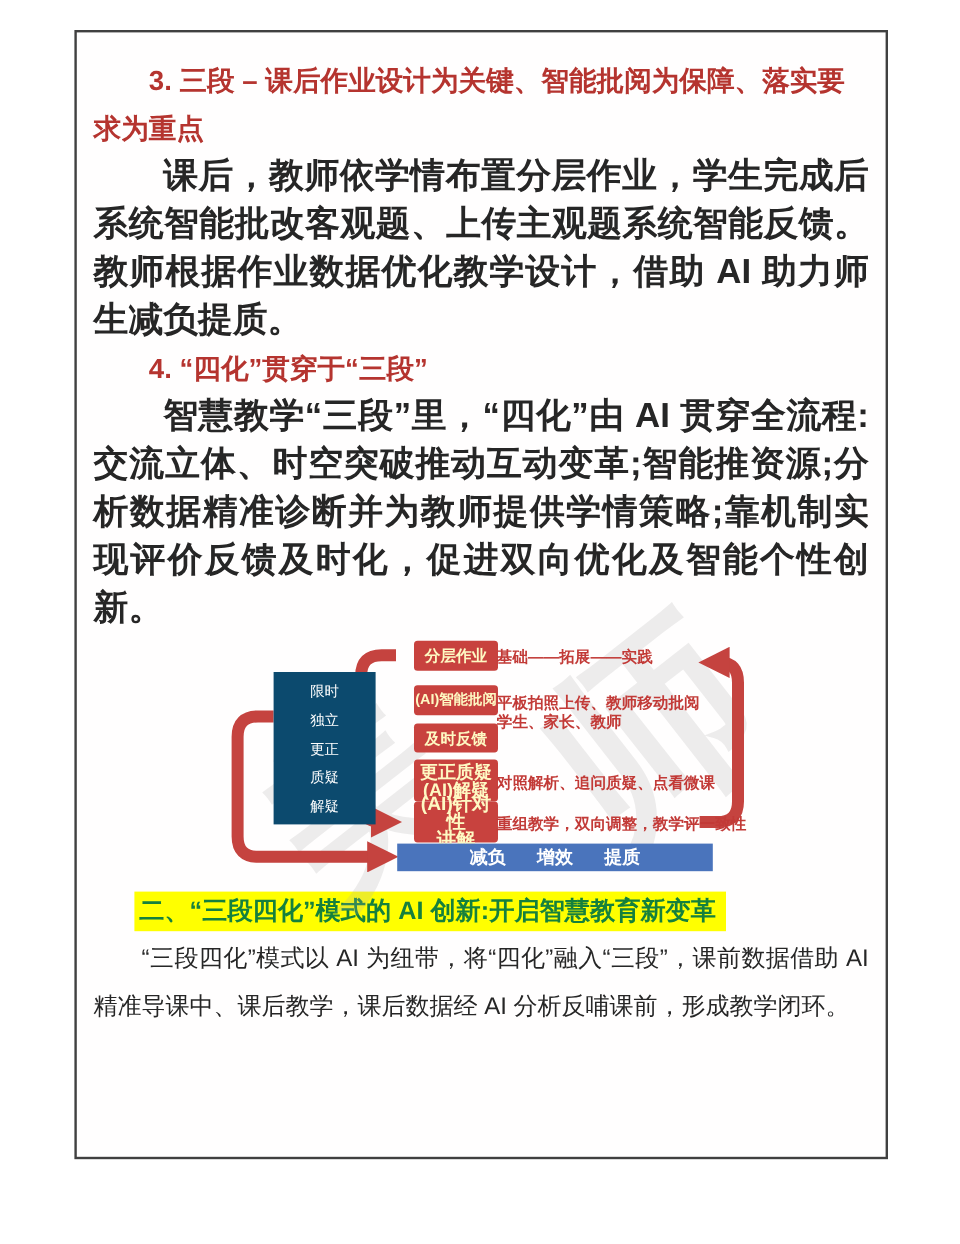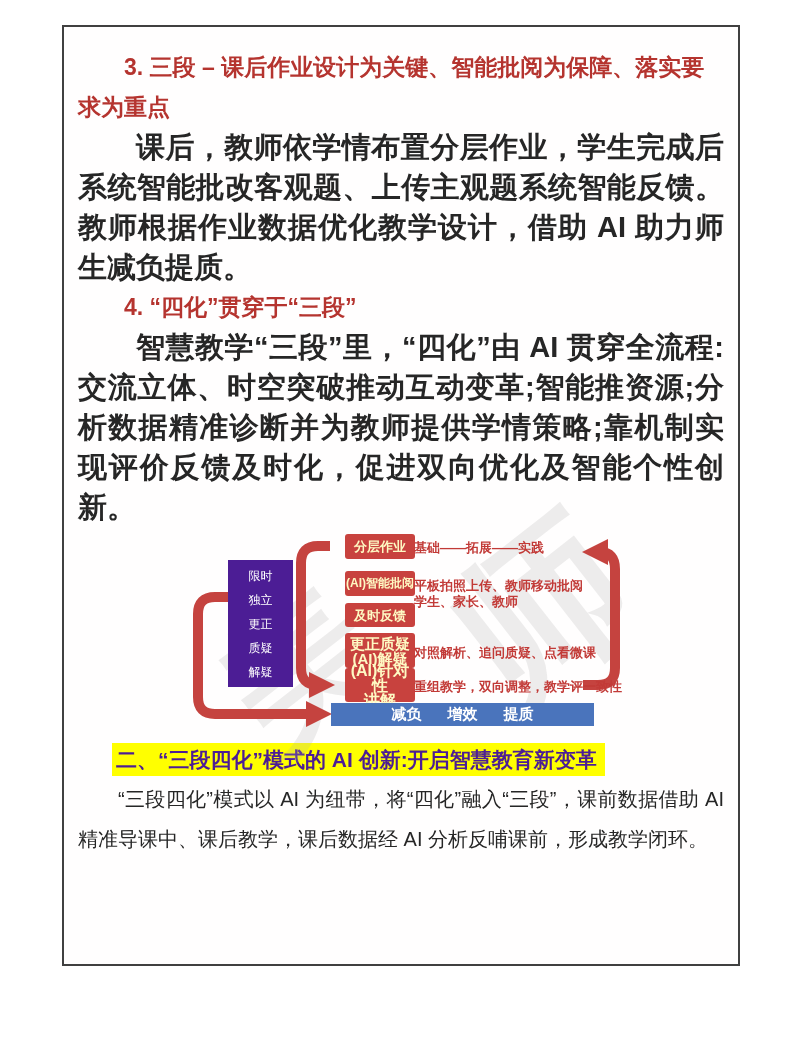--- a/index.html
+++ b/index.html
@@ -47,22 +47,22 @@
     color: rgba(175,175,175,0.22);
     font-weight: bold;
     pointer-events: none;
     z-index: 0;
   }
   .wm1 { left: 150px; top: 40px; font-size: 150px; transform: rotate(-38deg); }
   .wm2 { left: 380px; top: -30px; font-size: 170px; transform: rotate(-38deg); }
   .arrows { position: absolute; left: 0; top: 0; z-index: 1; }
   .blue-box {
     position: absolute; left: 150px; top: 33px;
-    width: 65px; height: 127px;
-    background: #4c1d95;
+    width: 85px; height: 127px;
+    background: #0c4a6e;
     color: #ffffff;
     font-size: 12px; line-height: 24px;
     text-align: center;
     padding-top: 4px; box-sizing: border-box;
     z-index: 2;
   }
   .rbox {
     position: absolute; left: 240px;
     width: 70px;
     background: #c8423e;
@@ -92,21 +92,21 @@
     color: #ffffff; font-weight: bold; font-size: 15px;
     display: flex; align-items: center; justify-content: center;
     gap: 26px;
     z-index: 2;
   }
 
   
   .h2-wrap { margin: 2px 0 0 0; text-indent: 34px; font-size: 21px; line-height: 38px; }
   .hl {
     background: #ffff00;
-    color: #4c1d95;
+    color: #15803d;
     font-weight: bold;
     padding: 5px 8px 5px 4px;
   }
 </style>
 </head>
 <body>
 
 <div class="page-frame">
 
   <h3 class="red-heading">3. 三段 – 课后作业设计为关键、智能批阅为保障、落实要求为重点</h3>

